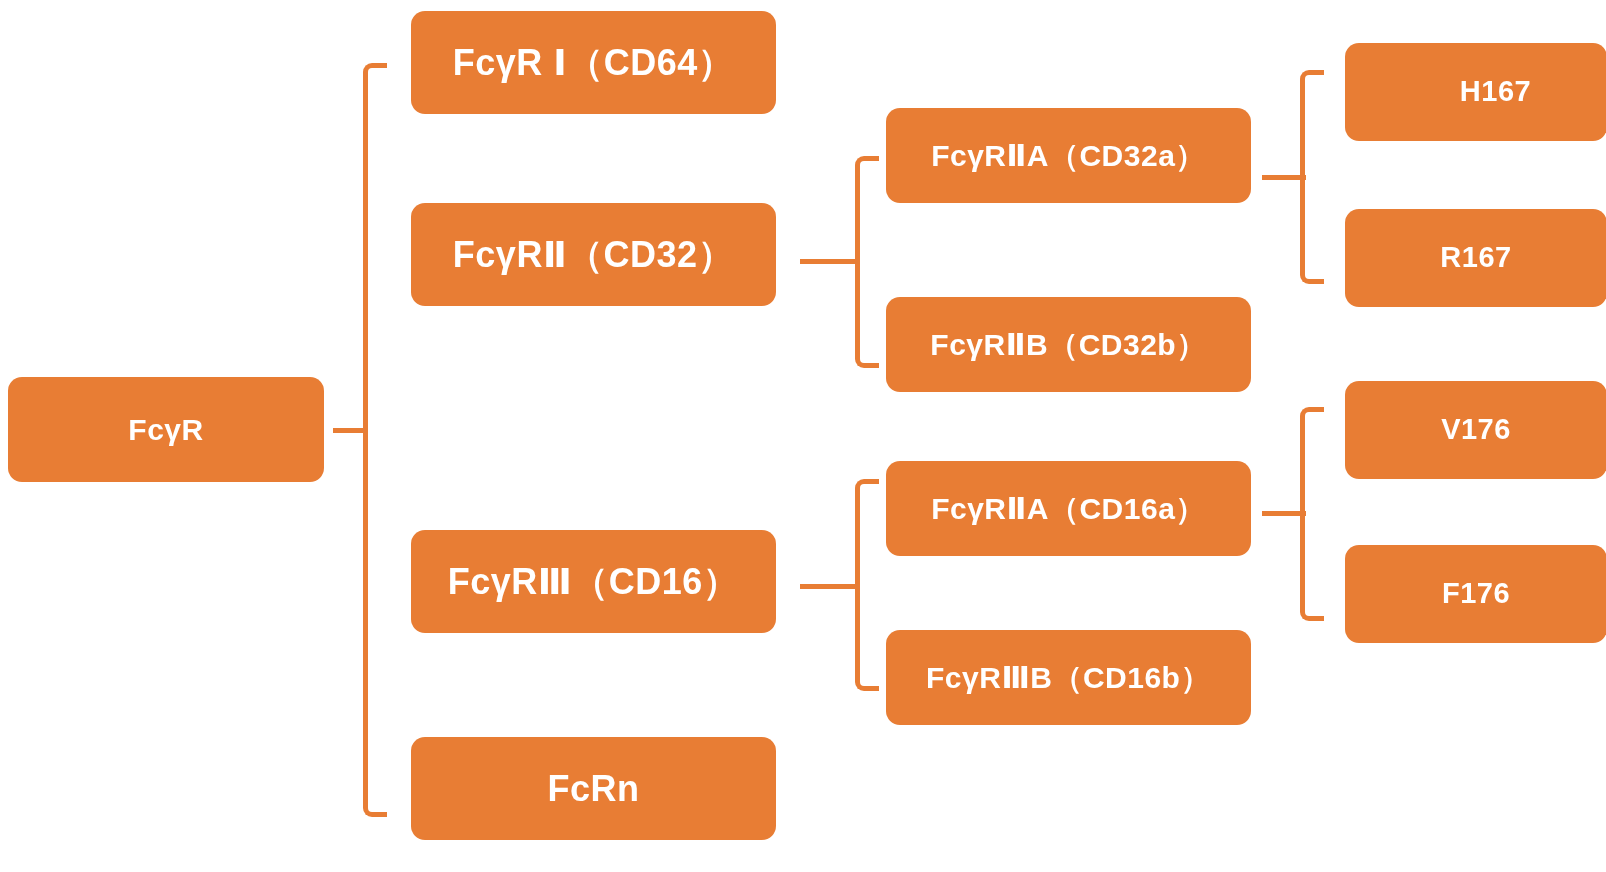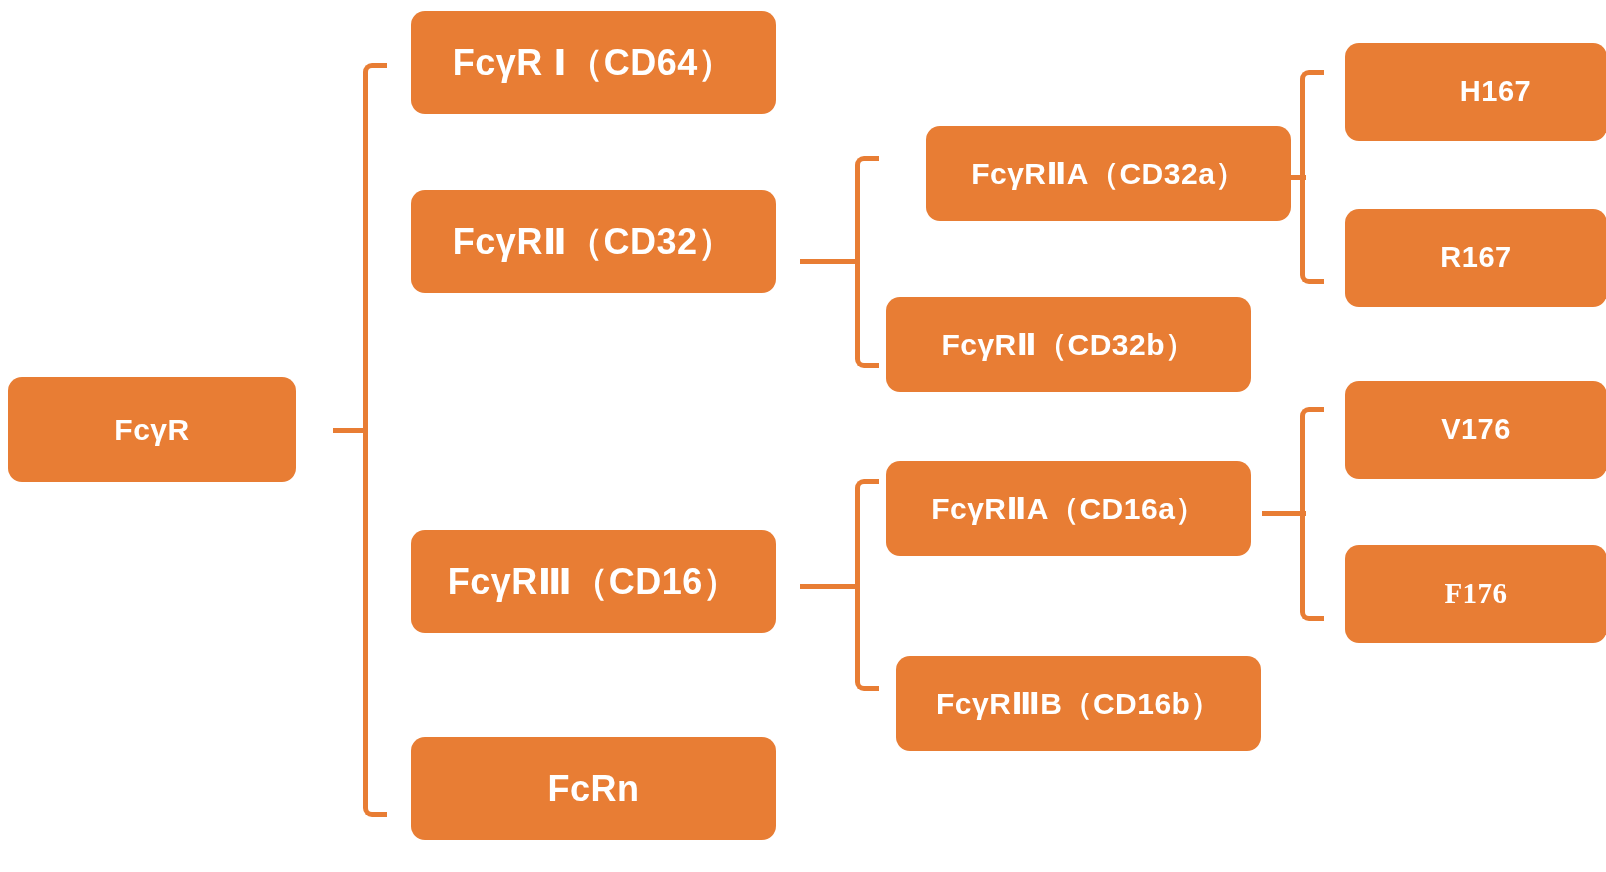--- a/index.html
+++ b/index.html
@@ -25,36 +25,36 @@
     justify-content: center;
     text-align: center;
     font-weight: bold;
     letter-spacing: 0.5px;
     box-sizing: border-box;
     padding: 0 6px;
     line-height: 1.1;
     white-space: nowrap;
   }
   
-  .n-root   { left:   8px; top: 377px; width: 288px; height: 105px; font-size: 30px; }
+  .n-root   { left:   8px; top: 377px; width: 316px; height: 105px; font-size: 30px; }
   .n-l2     { left: 411px; width: 365px; height: 103px; font-size: 36px; }
   .n-cd64   { top:  11px; }
-  .n-cd32   { top: 190px; }
+  .n-cd32   { top: 203px; }
   .n-cd16   { top: 530px; }
   .n-fcrn   { top: 737px; }
   .n-l3     { left: 886px; width: 365px; height: 95px;  font-size: 30px; }
-  .n-cd32a  { top: 126px; margin-left: 40px; }
+  .n-cd32a  { top: 108px; }
   .n-cd32b  { top: 297px; }
   .n-cd16a  { top: 461px; }
-  .n-cd16b  { top: 656px; margin-left: 10px; }
+  .n-cd16b  { top: 630px; }
   .n-l4     { left: 1345px; width: 262px; height: 98px; font-size: 29px; }
   .n-h167   { top:  43px; padding-left: 45px; }
   .n-r167   { top: 209px; }
   .n-v176   { top: 381px; }
-  .n-f176   { top: 545px; font-family: Liberation Serif, serif; }
+  .n-f176   { top: 545px; }
   
   .br-spine {
     position: absolute;
     box-sizing: border-box;
     border-left: 5px solid #E87D34;
     border-top: 5px solid #E87D34;
     border-bottom: 5px solid #E87D34;
     border-top-left-radius: 9px;
     border-bottom-left-radius: 9px;
   }
@@ -100,21 +100,21 @@
   <div class="stub st-176"></div>
 
   <div class="node n-root">FcγR</div>
 
   <div class="node n-l2 n-cd64">FcγR Ⅰ（CD64）</div>
   <div class="node n-l2 n-cd32">FcγRⅡ（CD32）</div>
   <div class="node n-l2 n-cd16">FcγRⅢ（CD16）</div>
   <div class="node n-l2 n-fcrn">FcRn</div>
 
   <div class="node n-l3 n-cd32a">FcγRⅡA（CD32a）</div>
-  <div class="node n-l3 n-cd32b">FcγRⅡ（CD32b）</div>
+  <div class="node n-l3 n-cd32b">FcγRⅡB（CD32b）</div>
   <div class="node n-l3 n-cd16a">FcγRⅡA（CD16a）</div>
   <div class="node n-l3 n-cd16b">FcγRⅢB（CD16b）</div>
 
   <div class="node n-l4 n-h167">H167</div>
   <div class="node n-l4 n-r167">R167</div>
   <div class="node n-l4 n-v176">V176</div>
   <div class="node n-l4 n-f176">F176</div>
 
 </div>
 

